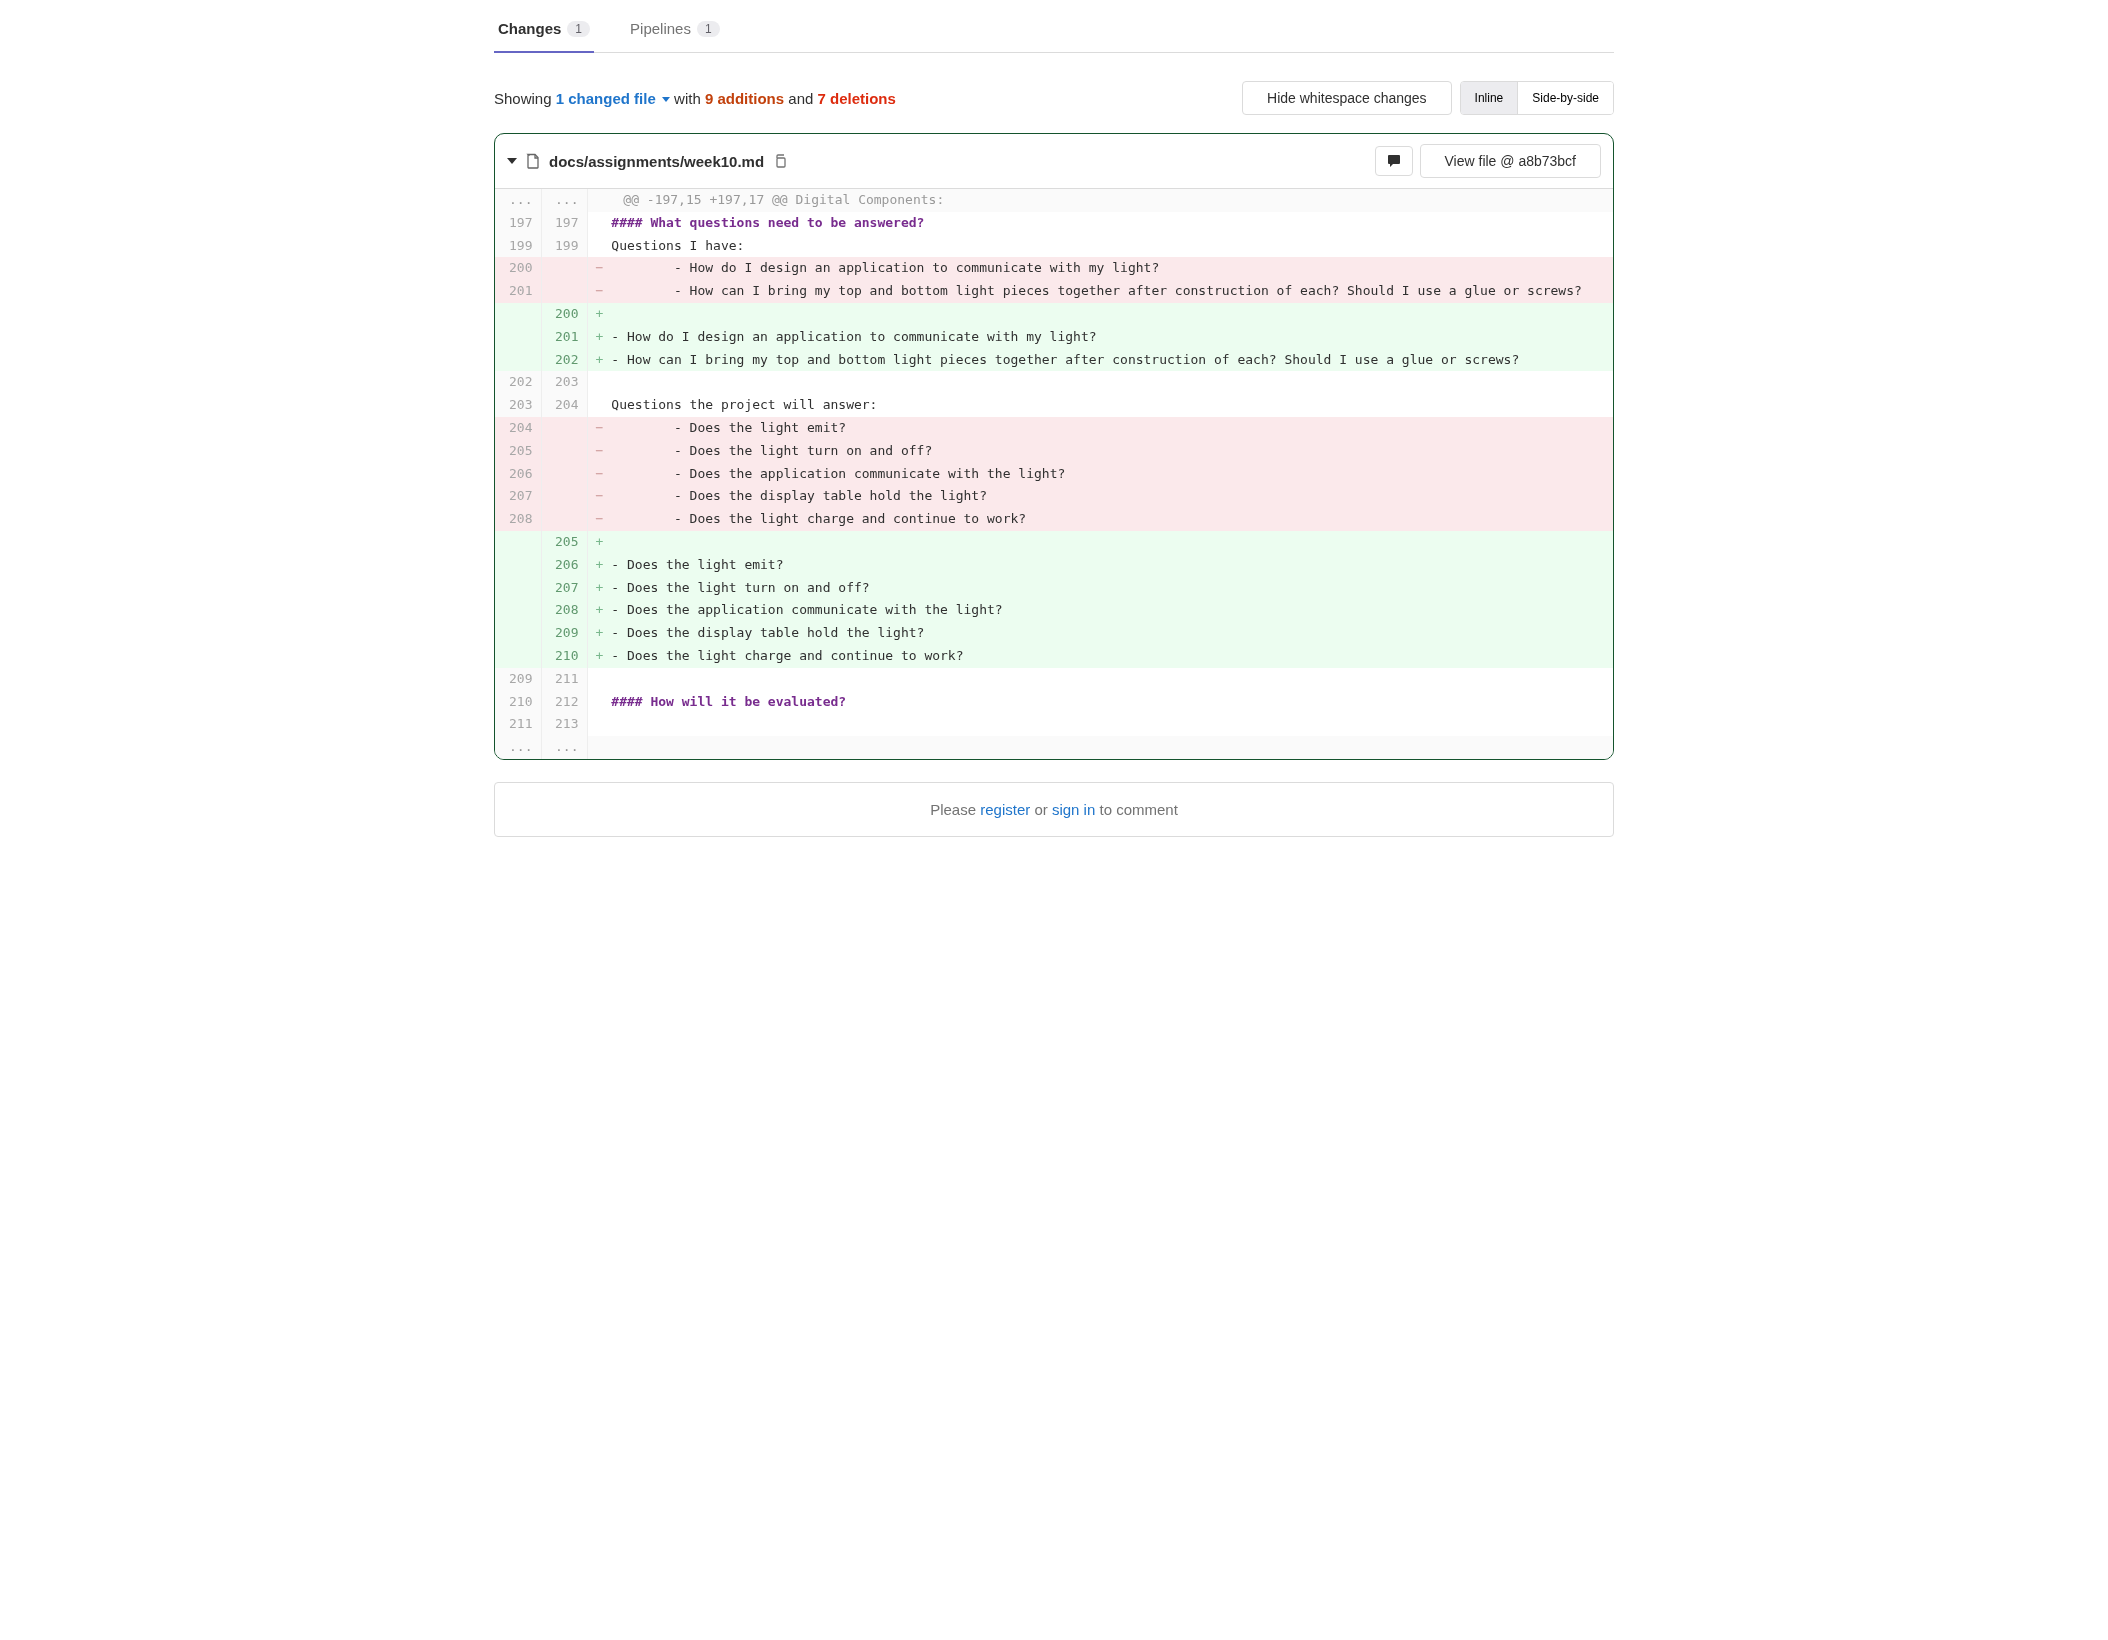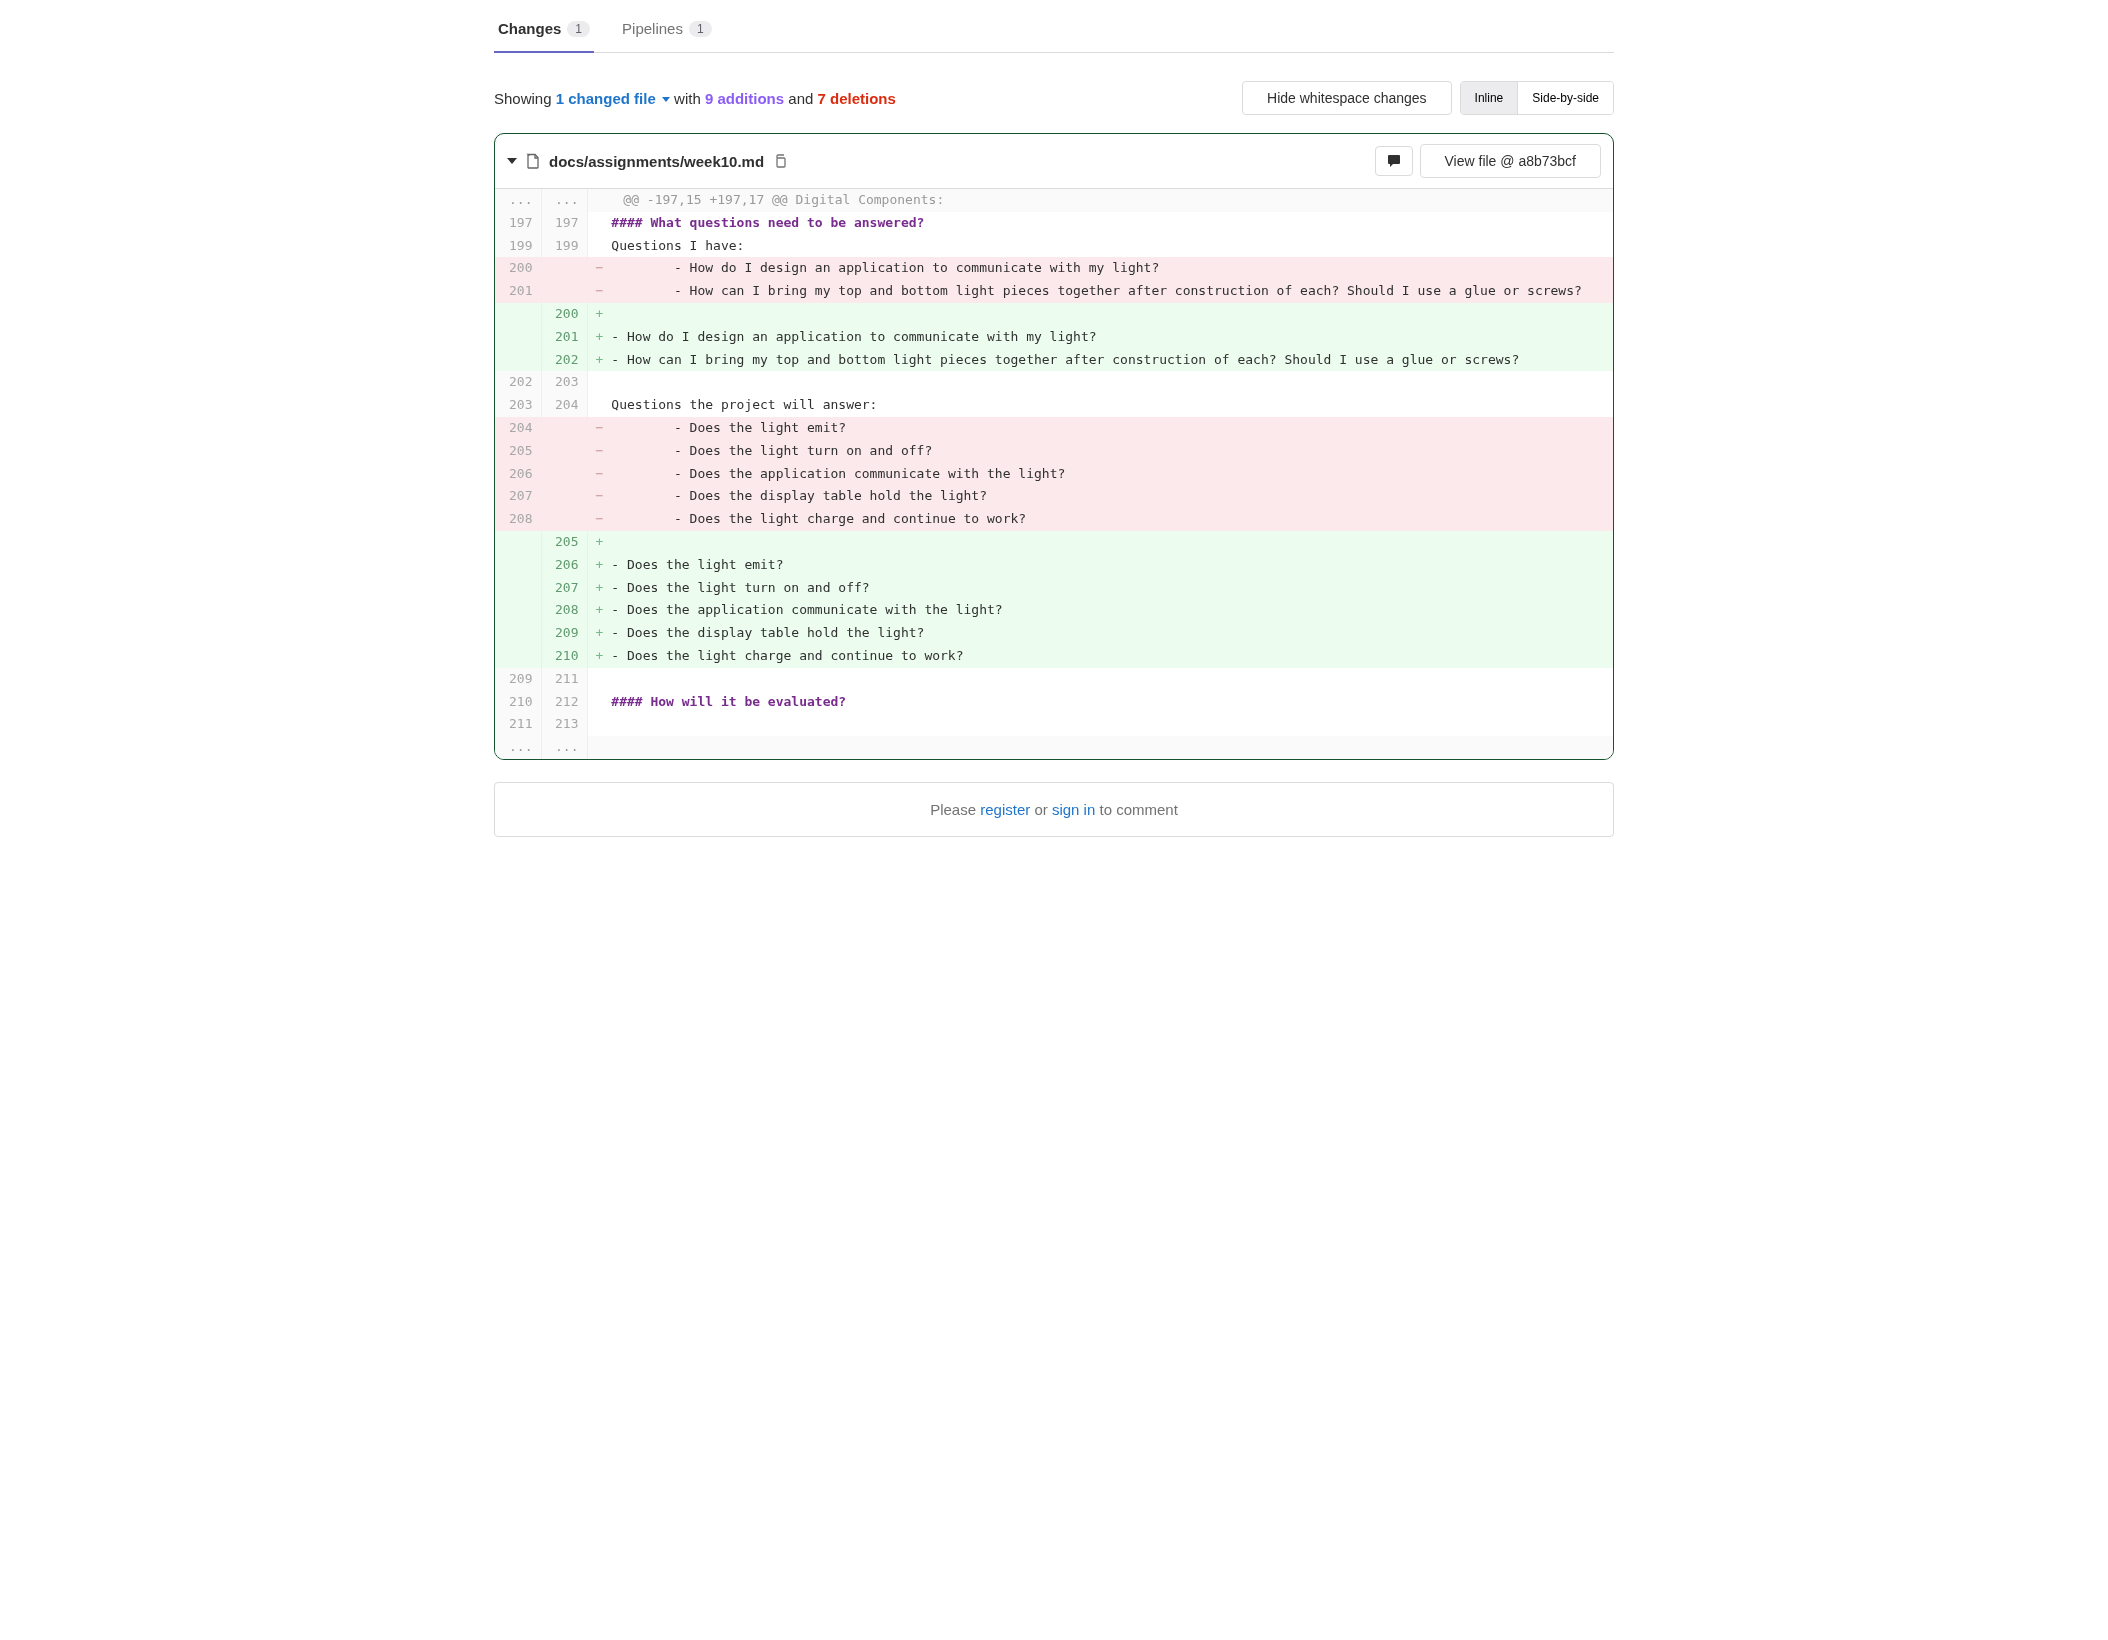--- a/index.html
+++ b/index.html
@@ -10,21 +10,21 @@
     font-size: 14px;
   }
   .container {
     max-width: 1200px;
     margin: 0 auto;
     padding: 0 40px;
   }
   .tabs {
     border-bottom: 1px solid #dbdbdb;
     display: flex;
-    gap: 24px;
+    gap: 32px;
     padding-top: 8px;
   }
   .tab {
     padding: 12px 4px 14px;
     font-size: 15px;
     font-weight: 400;
     color: #737373;
     cursor: pointer;
     display: flex;
     align-items: center;
@@ -46,21 +46,21 @@
     font-weight: 400;
   }
   .summary-bar {
     display: flex;
     justify-content: space-between;
     align-items: center;
     padding: 28px 0 18px;
   }
   .summary-text { font-size: 15px; color: #303030; }
   .link-blue { color: #1f75cb; cursor: pointer; font-weight: 600; }
-  .additions { color: #8b5cf6; font-weight: 600; }
+  .additions { color: #c2410c; font-weight: 600; }
   .deletions { color: #dd2b0e; font-weight: 600; }
   .controls { display: flex; gap: 8px; }
   .btn {
     border: 1px solid #dbdbdb;
     background: #fff;
     color: #303030;
     font-size: 14px;
     padding: 8px 24px;
     border-radius: 4px;
     cursor: pointer;

